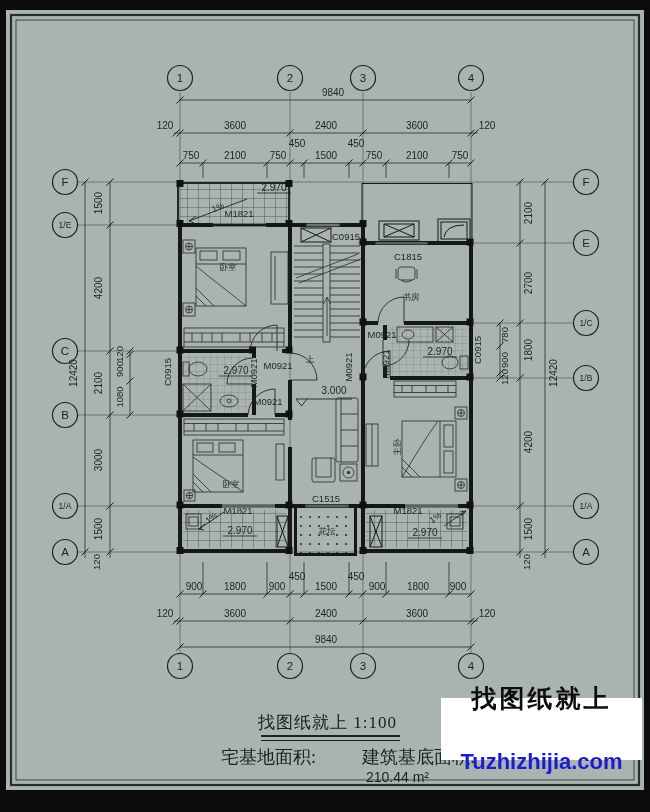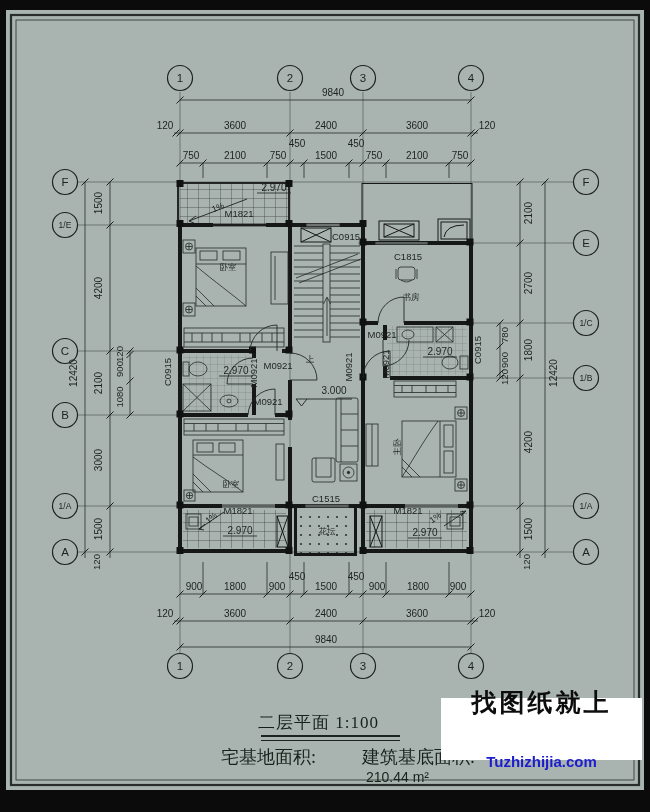--- a/index.html
+++ b/index.html
@@ -18,21 +18,21 @@
   .footer-title{position:absolute;left:258px;top:711px;width:150px;color:#15201b;
      font-size:17px;letter-spacing:1px;font-family:"Liberation Serif","DejaVu Serif",serif;}
   .rule1{position:absolute;left:261px;top:735px;width:139px;height:2.4px;background:#1d2420;}
   .rule2{position:absolute;left:261px;top:740px;width:139px;height:1px;background:#1d2420;}
   .area-label{position:absolute;color:#18221d;font-size:18px;font-family:"Liberation Serif","DejaVu Serif",serif;}
   .area-value{position:absolute;color:#18221d;font-size:14px;}
   .wm{position:absolute;left:441px;top:698px;width:201px;height:62px;background:#fff;
       display:flex;flex-direction:column;align-items:center;justify-content:center;line-height:1.05;}
   .wm-cn{color:#0d0d0d;font-size:25px;font-weight:bold;letter-spacing:3px;
       font-family:"Liberation Sans","DejaVu Sans",sans-serif;}
-  .wm-en{color:#1c1ccd;font-size:15px;font-weight:bold;margin-top:39px;}
+  .wm-en{color:#1c1ccd;font-size:22px;font-weight:bold;margin-top:39px;}
 </style>
 </head>
 <body>
 
 <div class="canvas">
   <div class="paper"></div>
 
   <svg width="650" height="812" viewBox="0 0 650 812">
     <defs>
       <pattern id="tile" width="11" height="9" patternUnits="userSpaceOnUse">
@@ -495,21 +495,21 @@
       <text class="rm" x="411" y="300">书房</text>
       <text class="rm" transform="rotate(-90 400,447)" x="400" y="447">主卧</text>
       <text class="rm" x="327" y="534">花坛</text>
       <text class="rm" x="310" y="362">上</text>
       <text class="rm" transform="rotate(-22 219,210)" x="219" y="210">1%</text>
       <text class="rm" transform="rotate(-38 213,520)" x="213" y="520">1%</text>
       <text class="rm" transform="rotate(-35 437,520)" x="437" y="520">1%</text>
     </g>
   </svg>
 
-  <div class="footer-title">二层平面 1:100</div>
+  <div class="footer-title">找图纸就上 1:100</div>
   <div class="rule1"></div>
   <div class="rule2"></div>
   <div class="area-label" style="left:221px;top:745px;">宅基地面积:</div>
   <div class="area-value" style="left:228px;top:769px;margin-top:44px;">125.16 m²</div>
   <div class="area-label" style="left:362px;top:745px;">建筑基底面积:</div>
   <div class="area-value" style="left:366px;top:769px;">210.44 m²</div>
 
   <div class="wm">
     <div class="wm-cn">找图纸就上</div>
     <div class="wm-en">Tuzhizhijia.com</div>

